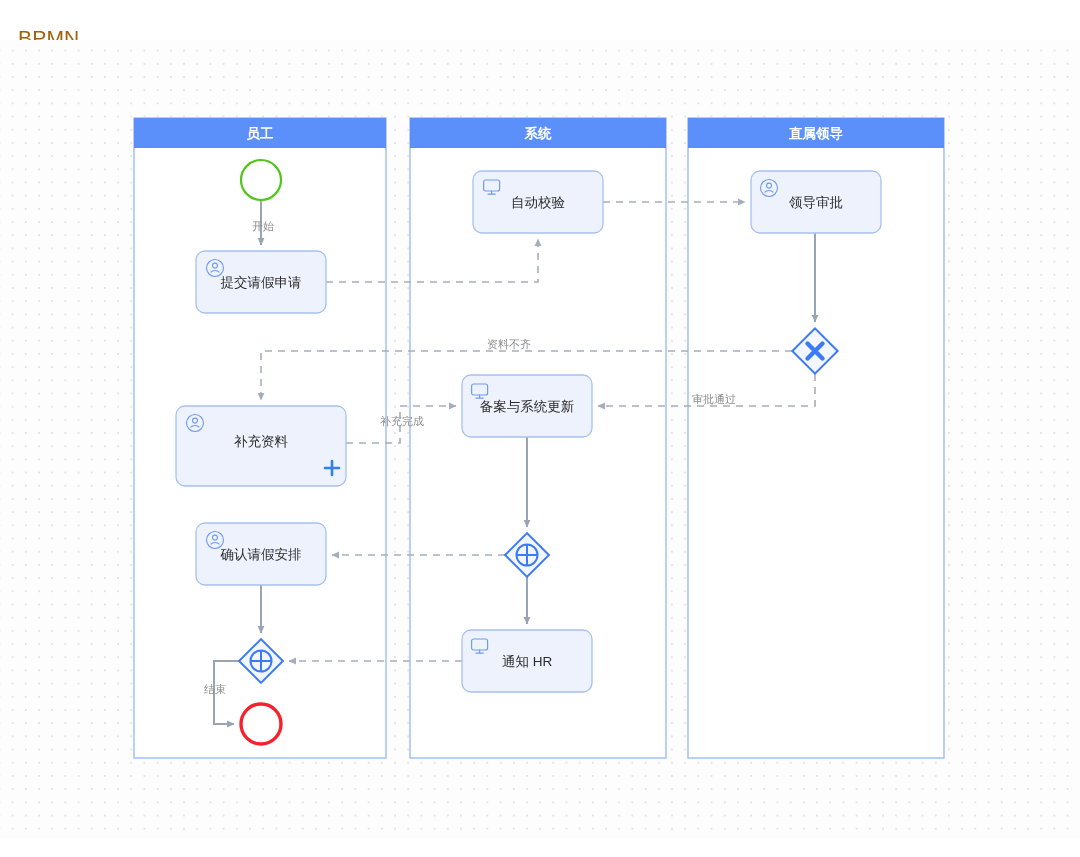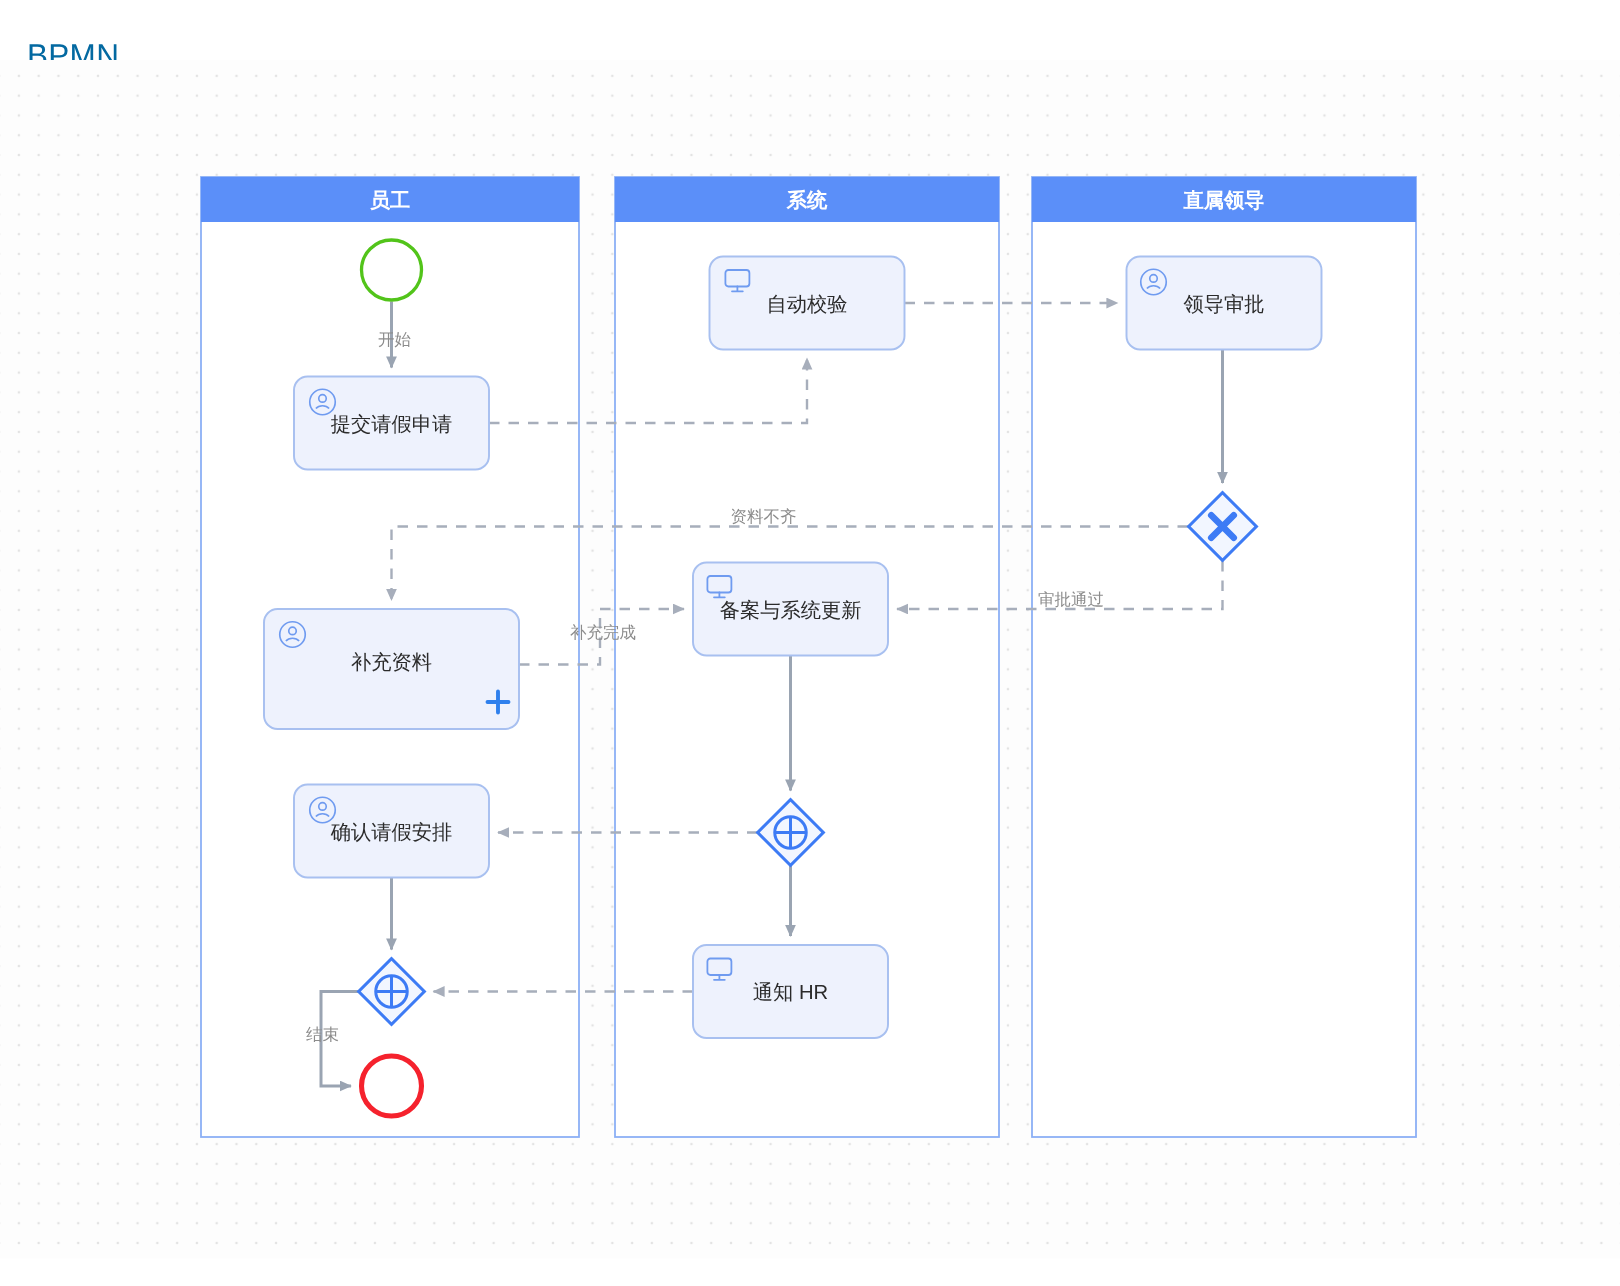--- a/index.html
+++ b/index.html
@@ -13,21 +13,21 @@
     font-family: "Liberation Sans", "DejaVu Sans", sans-serif;
     overflow: hidden;
     position: relative;
   }
   #page-title {
     position: absolute;
     left: 18px;
     top: 26px;
     font-size: 21px;
     font-weight: 500;
-    color: #0369a1;
+    color: #a16207;
     letter-spacing: 0.2px;
   }
   #canvas {
     position: absolute;
     left: 0;
     top: 40px;
     width: 1080px;
     height: 799px;
     background-color: #fdfdfd;
     background-image:

